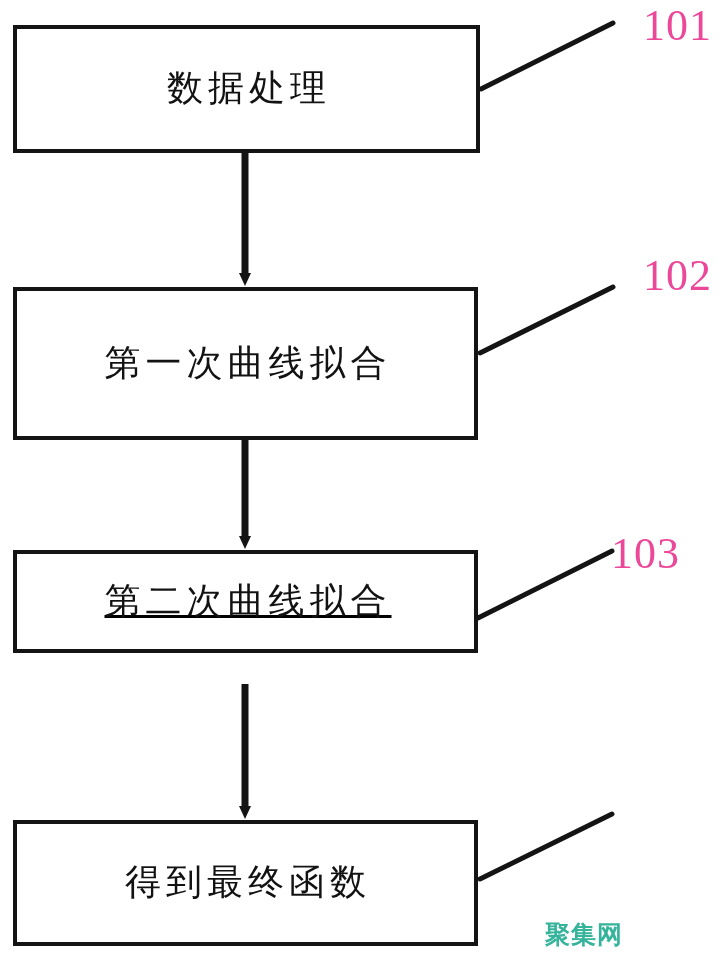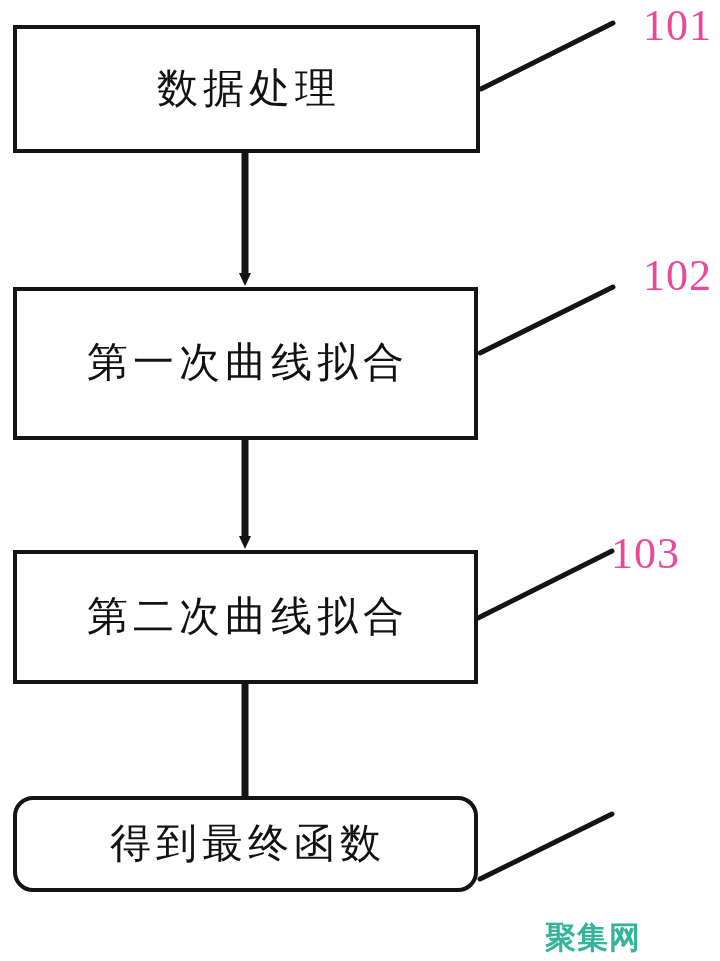--- a/index.html
+++ b/index.html
@@ -28,41 +28,41 @@
     position: absolute;
     box-sizing: border-box;
     border: 4px solid #141414;
     background: #ffffff;
     display: flex;
     align-items: center;
     justify-content: center;
   }
   .proc-label {
     font-family: "DejaVu Serif", "Liberation Serif", serif;
-    font-size: 41px;
+    font-size: 36px;
     line-height: 1;
     color: #121212;
     letter-spacing: 5px;
     text-indent: 5px;
     white-space: nowrap;
     transform: translateY(-1px);
   }
   .ref-num {
     position: absolute;
     font-family: "Liberation Serif", "DejaVu Serif", serif;
     font-size: 44px;
     line-height: 1;
     color: #ec4899;
     letter-spacing: 1px;
     white-space: nowrap;
   }
   .watermark {
     position: absolute;
     font-family: "DejaVu Sans", sans-serif;
-    font-size: 31px;
+    font-size: 25px;
     font-weight: bold;
     letter-spacing: 1px;
     line-height: 1;
     white-space: nowrap;
   }
 </style>
 </head>
 <body>
 
 <div id="figure">
@@ -88,25 +88,25 @@
   </svg>
 
   <div class="proc-box" style="left:13px; top:25px; width:467px; height:128px;">
     <span class="proc-label">数据处理</span>
   </div>
 
   <div class="proc-box" style="left:13px; top:287px; width:465px; height:153px;">
     <span class="proc-label">第一次曲线拟合</span>
   </div>
 
-  <div class="proc-box" style="left:13px; top:550px; width:465px; height:134px;">
+  <div class="proc-box" style="left:13px; top:550px; width:465px; height:103px;text-decoration:underline;">
     <span class="proc-label">第二次曲线拟合</span>
   </div>
 
-  <div class="proc-box" style="left:13px; top:796px; width:465px; height:96px;border-radius:20px;">
+  <div class="proc-box" style="left:13px; top:820px; width:465px; height:126px;">
     <span class="proc-label">得到最终函数</span>
   </div>
 
   <div class="ref-num" style="left:643px; top:4px;">101</div>
 
   <div class="ref-num" style="left:643px; top:254px;">102</div>
 
   <div class="ref-num" style="left:611px; top:532px;">103</div>
 
 

